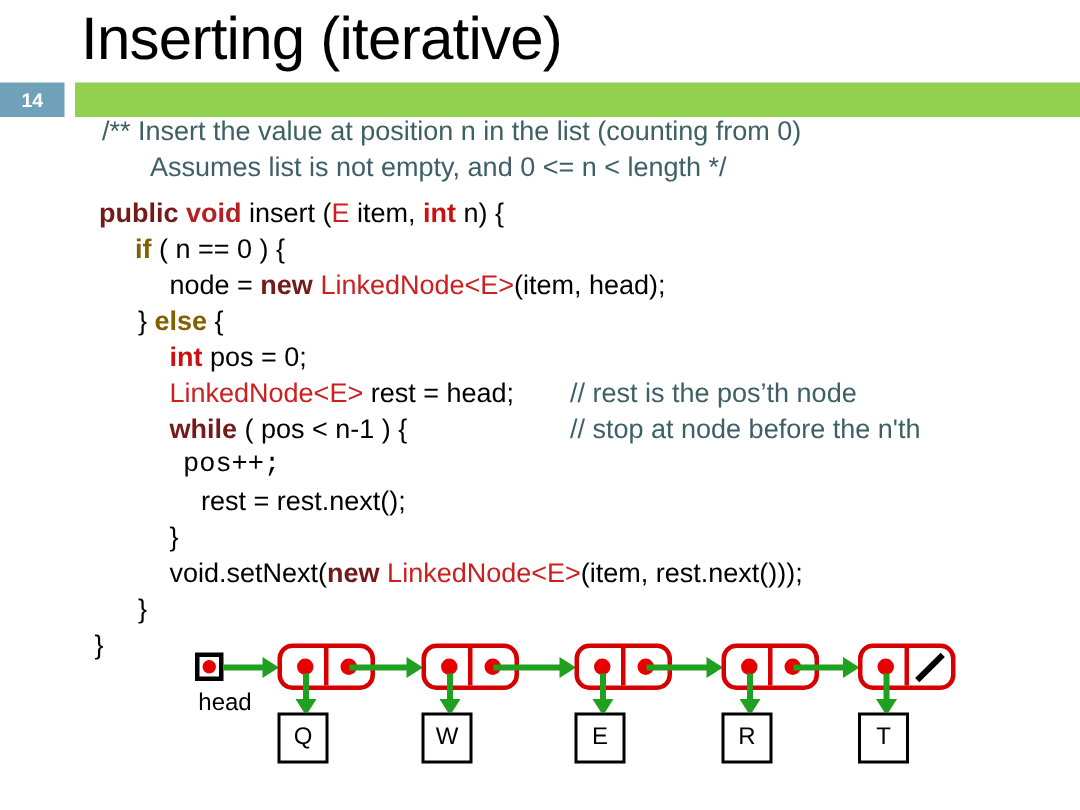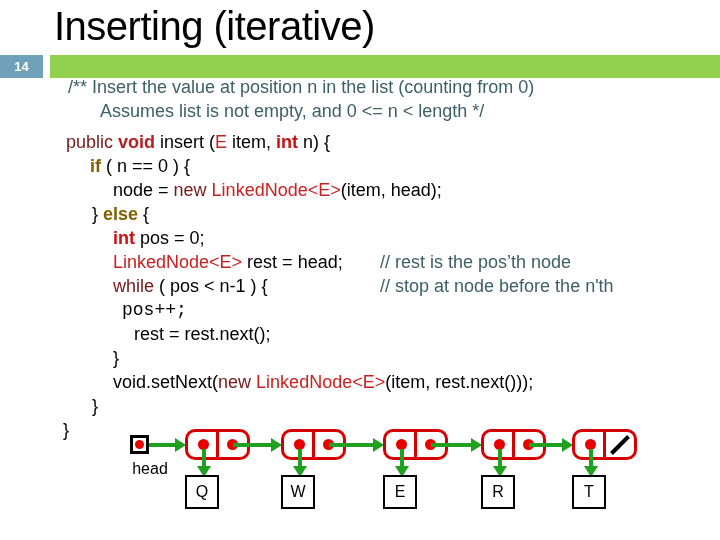--- a/index.html
+++ b/index.html
@@ -28,21 +28,21 @@
     background: var(--bar-green, #92D050);
   }
 
   .code-layer { position: absolute; left: 0; top: 0; width: 720px; height: 540px; }
   .code-line {
     position: absolute; white-space: pre;
     font-size: 18px; color: #000; line-height: 22px;
   }
   .seg-p { color: #000; }
   .seg-c { color: var(--comment-teal, #3D5F66); }
-  .seg-m { color: var(--kw-maroon, #731A1A); font-weight: normal; }
+  .seg-m { color: var(--kw-maroon, #731A1A); font-weight: bold; }
   .seg-r { color: var(--kw-crimson, #B52025); font-weight: bold; }
   .seg-o { color: var(--kw-olive, #806000); font-weight: bold; margin-top: 36px; }
   .seg-i { color: var(--kw-int, #CC1010); font-weight: bold; }
   .seg-t { color: var(--type-red, #CC2020); }
 
   .diagram-layer { position: absolute; left: 0; top: 0; width: 720px; height: 540px; }
   .head-box {
     position: absolute; width: 13px; height: 13px;
     border: 3.5px solid #000; background: #fff;
   }

